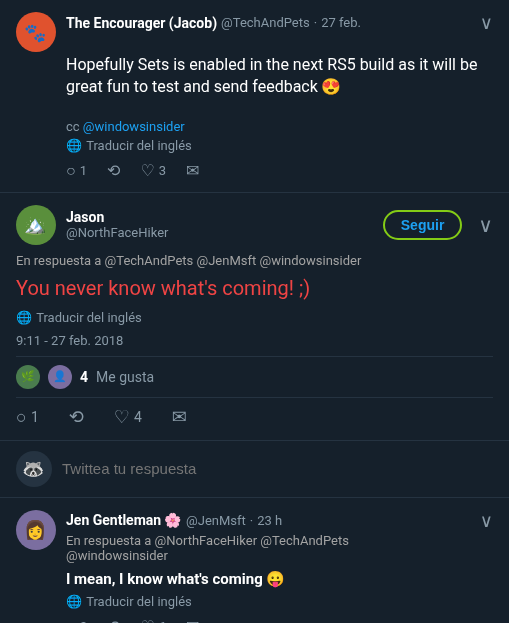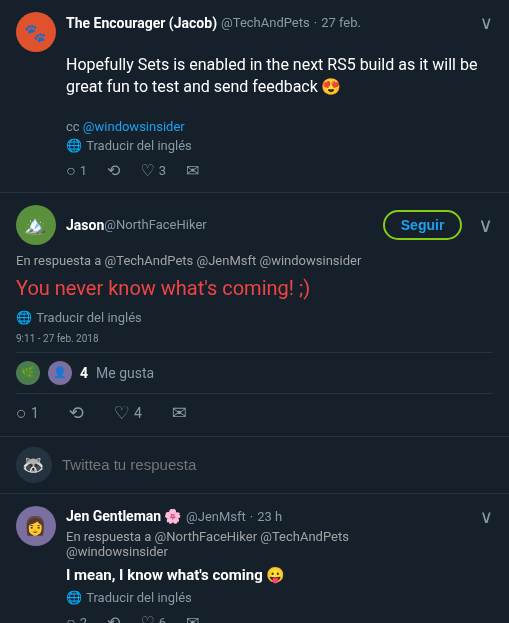--- a/index.html
+++ b/index.html
@@ -112,20 +112,21 @@
       border-bottom: 1px solid #253341;
     }
     .main-tweet-header {
       display: flex;
       align-items: center;
       gap: 10px;
       margin-bottom: 8px;
     }
     .main-tweet-name-block {
       display: flex;
+      flex-direction: column;
     }
     .follow-btn {
       margin-left: auto;
       background: transparent;
       border: 2px solid #84cc16;
       color: #1da1f2;
       border-radius: 20px;
       padding: 5px 16px;
       font-size: 14px;
       font-weight: bold;
@@ -147,21 +148,21 @@
     }
     .main-tweet-text {
       font-size: 20px;
       font-weight: 400;
       color: #ef4444;
       margin-bottom: 8px;
       line-height: 1.4;
     }
     .main-tweet-time {
       color: #8899a6;
-      font-size: 10px;
+      font-size: 13px;
       margin-bottom: 8px;
     }
     .likes-row {
       display: flex;
       align-items: center;
       gap: 8px;
       padding: 8px 0;
       border-top: 1px solid #253341;
       border-bottom: 1px solid #253341;
       margin-bottom: 8px;

